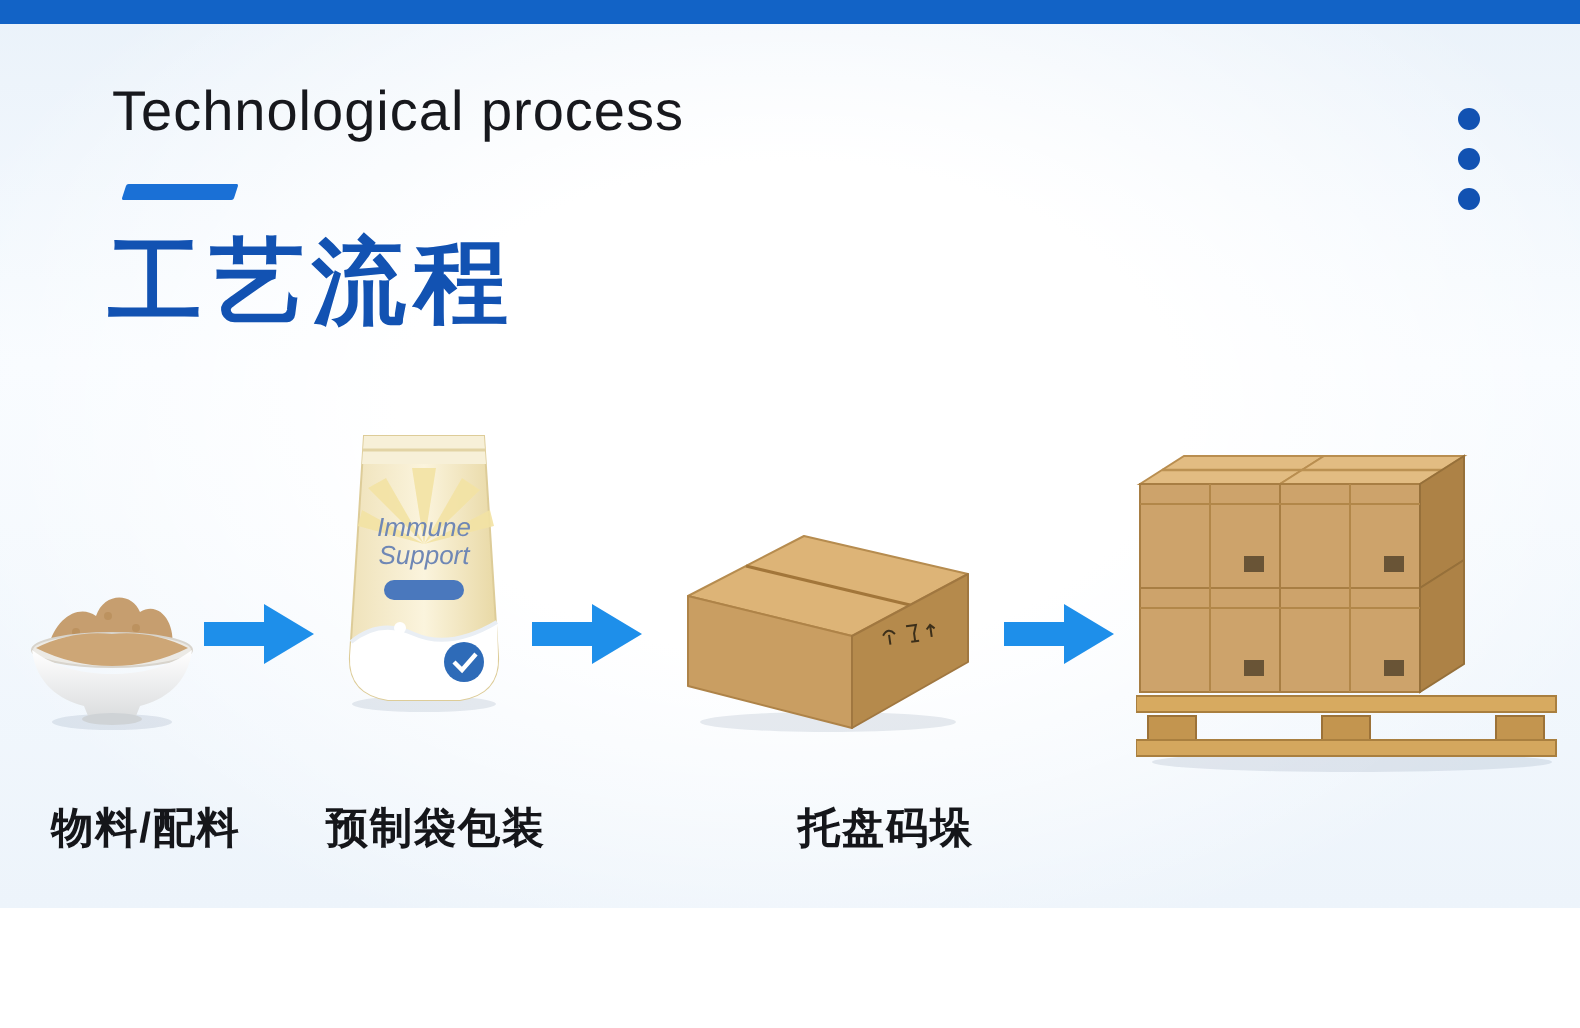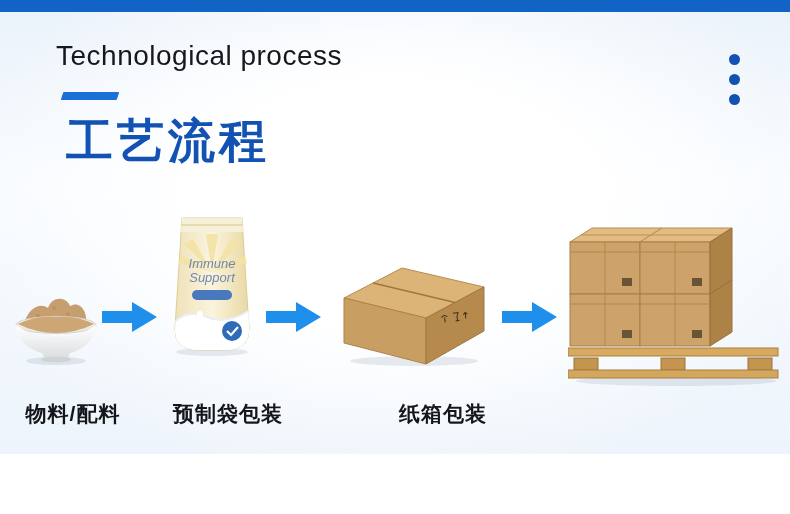--- a/index.html
+++ b/index.html
@@ -29,21 +29,21 @@
   .title-dash {
     position: absolute; left: 62px; top: 92px;
     width: 56px; height: 8px;
     background: #1a70d6;
     transform: skewX(-18deg);
     border-radius: 1px;
   }
   .title-zh {
     position: absolute; left: 54px; top: 110px;
     font-size: 47px; font-weight: 700;
-    color: #1252b2; letter-spacing: 4px; margin-left: 12px;
+    color: #1252b2; letter-spacing: 4px;
   }
   .dots {
     position: absolute; left: 729px; top: 54px;
     display: flex; flex-direction: column; gap: 9px;
   }
   .dots .dot {
     width: 11px; height: 11px; border-radius: 50%;
     background: #1252b2;
   }
   .flow-item { position: absolute; }
@@ -55,21 +55,21 @@
   .arrow-3     { left: 502px; top: 300px; width: 56px;  height: 34px; }
   .icon-pallet { left: 568px; top: 218px; width: 215px; height: 168px; }
   .flow-item svg { display: block; width: 100%; height: 100%; }
   .step-label {
     position: absolute; top: 398px; height: 32px;
     display: flex; align-items: center; justify-content: center;
     font-size: 21px; font-weight: 700; color: #15161a;
     letter-spacing: 1px;
   }
   .label-1 { left: 10px;  width: 126px; }
-  .label-2 { left: 158px; width: 140px; }
+  .label-2 { left: 148px; width: 140px; }
   .label-3 { left: 380px; width: 126px; }
   .label-4 { left: 598px; width: 126px; }
   .pouch-brand { font-size: 13px; font-style: italic; fill: #6f87b5; }
 </style>
 </head>
 <body>
 
 <div class="canvas">
 
   <div class="top-bar"></div>
@@ -208,15 +208,15 @@
       <rect x="0" y="130" width="210" height="8" fill="#d7aa60" stroke="#a97f3f" stroke-width="1"></rect>
       <rect x="6" y="140" width="24" height="12" fill="#c3954f" stroke="#9c7238" stroke-width="1"></rect>
       <rect x="93" y="140" width="24" height="12" fill="#c3954f" stroke="#9c7238" stroke-width="1"></rect>
       <rect x="180" y="140" width="24" height="12" fill="#c3954f" stroke="#9c7238" stroke-width="1"></rect>
       <rect x="0" y="152" width="210" height="8" fill="#d4a75e" stroke="#a97f3f" stroke-width="1"></rect>
     </svg>
   </div>
 
   <div class="step-label label-1">物料/配料</div>
   <div class="step-label label-2">预制袋包装</div>
-  <div class="step-label label-3">纸箱包装</div>
+  <div class="step-label label-3">托盘码垛</div>
 
 </div>
 
 </body></html>

